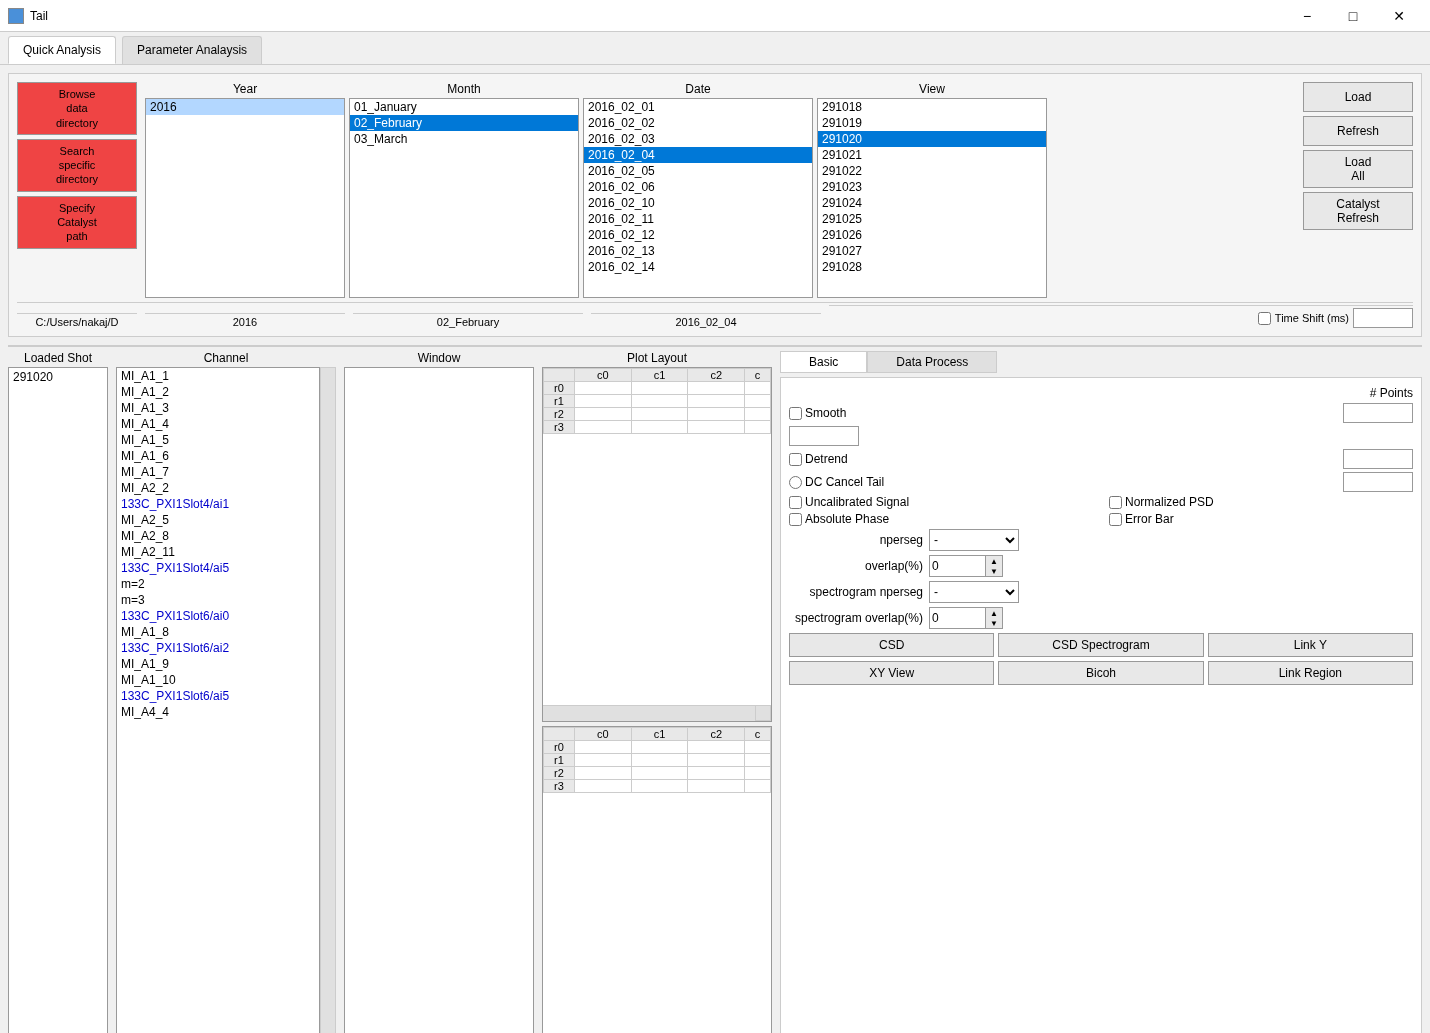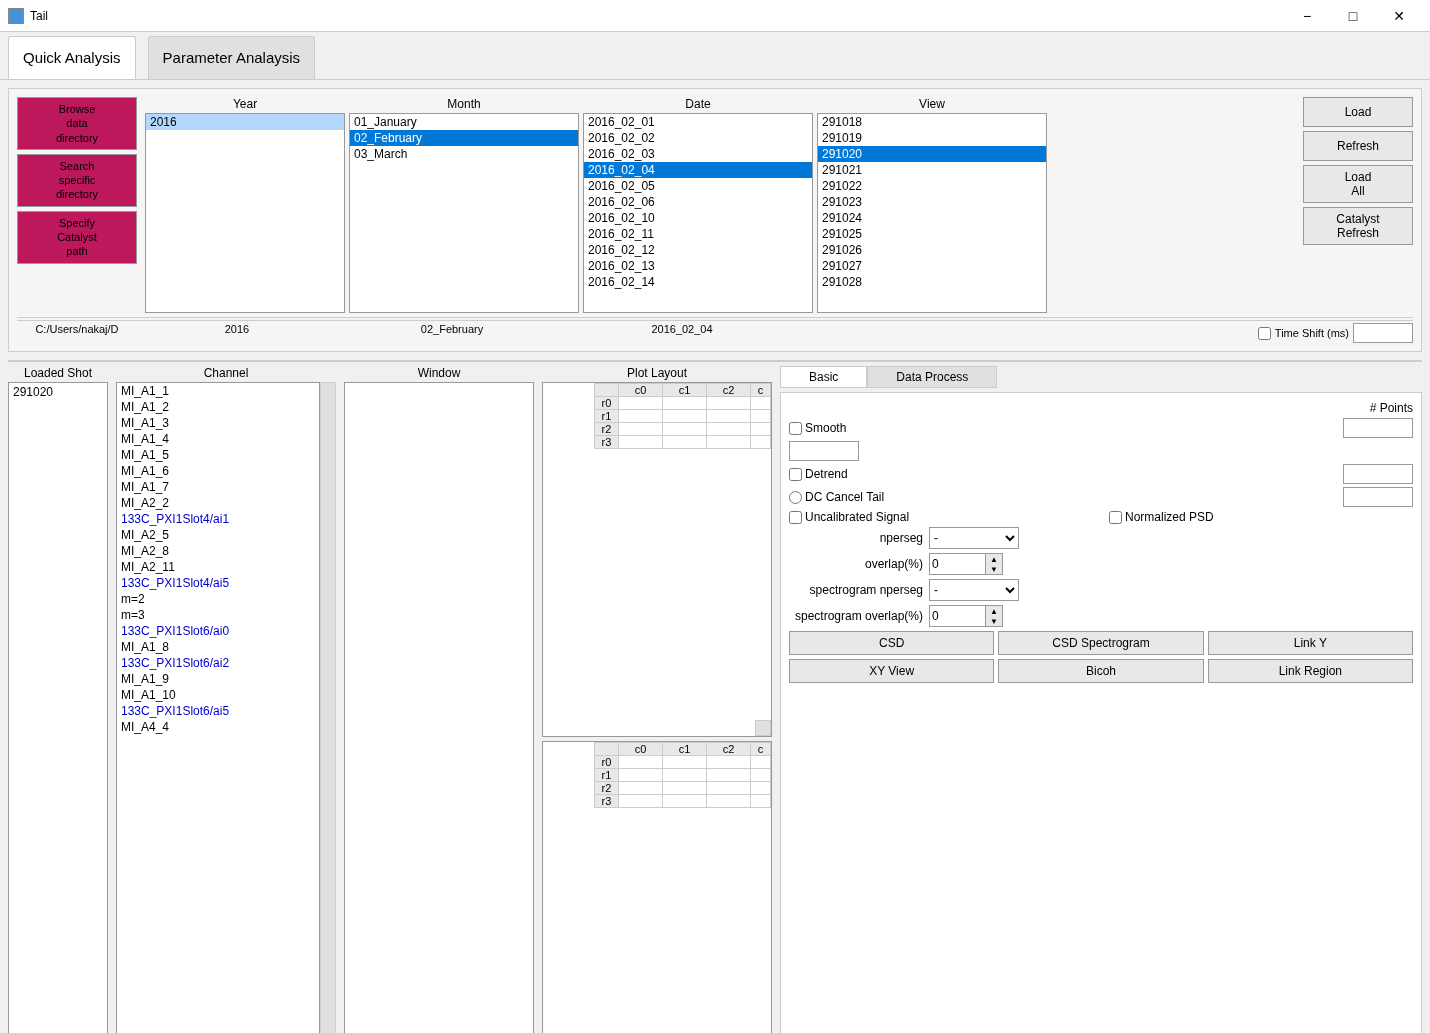--- a/index.html
+++ b/index.html
@@ -43,28 +43,28 @@
       font-size: 14px;
     }
 
     .tab-bar {
       background: #f0f0f0;
       display: flex;
       padding: 4px 8px 0;
       border-bottom: 1px solid #ccc;
     }
     .tab {
-      padding: 12px 14px;
+      padding: 6px 14px;
       border: 1px solid #ccc;
       border-bottom: none;
       background: #e0e0e0;
       cursor: pointer;
-      font-size: 15px;
+      font-size: 12px;
       border-radius: 3px 3px 0 0;
-      margin-right: 12px;
+      margin-right: 6px;
     }
     .tab.active {
       background: #fff;
       border-bottom: 1px solid #fff;
     }
 
     .main-content {
       padding: 8px;
       height: calc(1033px - 32px - 32px);
       overflow: hidden;
@@ -87,21 +87,21 @@
       display: flex;
       flex-direction: column;
       gap: 4px;
       width: 120px;
       flex-shrink: 0;
     }
 
     .action-btn {
       padding: 4px 6px;
       border: 1px solid #999;
-      background: #be185d;
+      background: #ef4444;
       cursor: pointer;
       font-size: 11px;
       text-align: center;
       line-height: 1.3;
       min-height: 44px;
     }
 
     .columns-area {
       flex: 1;
       display: flex;
@@ -376,37 +376,37 @@
       height: 100%;
     }
 
     .grid-half {
       flex: 1;
       border: 1px solid #999;
       background: #fff;
       overflow: auto;
       display: flex;
       flex-direction: column;
-      align-items: flex-end;
     }
 
     .grid-scroll-area {
       overflow: auto;
       flex: 1;
     }
 
     .grid-hscroll {
       height: 16px;
       background: #e0e0e0;
       border-top: 1px solid #ccc;
     }
 
     .status-row-full {
       display: flex;
-      gap: 0;
+      gap: 8px;
+      align-items: flex-end;
     }
 
     .status-seg {
       border-top: 1px solid #ccc;
       font-size: 11px;
       padding-top: 2px;
       text-align: center;
     }
   </style>
 </head>
@@ -701,20 +701,30 @@
           <label class="checkbox-label">
             <input type="checkbox" style="">
             <span>Uncalibrated Signal</span>
           </label>
           <label class="checkbox-label" style="margin-left:8px;">
             <input type="checkbox" style="">
             <span>Normalized PSD</span>
           </label>
         </div>
 
+        <div class="checkbox-row">
+          <label class="checkbox-label">
+            <input type="checkbox" style="">
+            <span>Absolute Phase</span>
+          </label>
+          <label class="checkbox-label" style="margin-left:8px;">
+            <input type="checkbox" style="">
+            <span>Error Bar</span>
+          </label>
+        </div>
 
         <div class="param-row">
           <div class="param-label">nperseg</div>
           <select class="param-select">
             <option>-</option>
           </select>
         </div>
 
         <div class="param-row">
           <div class="param-label">overlap(%)</div>

